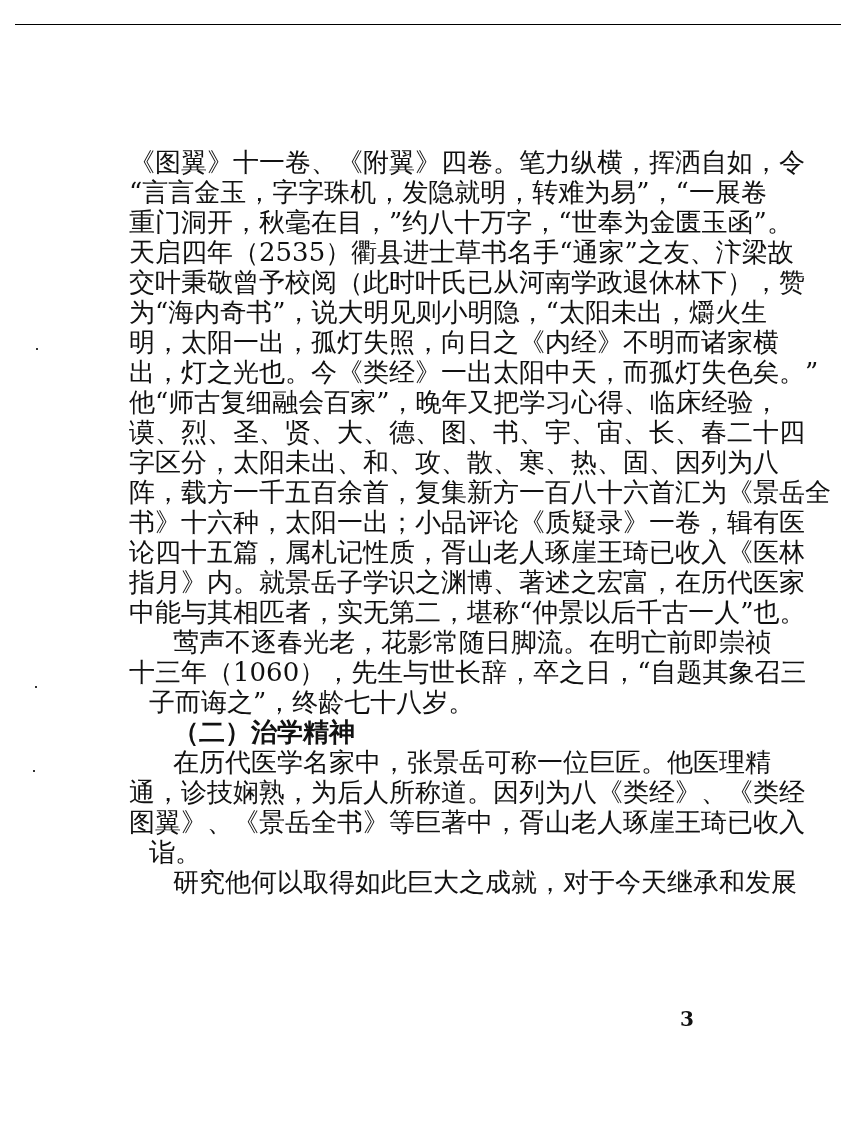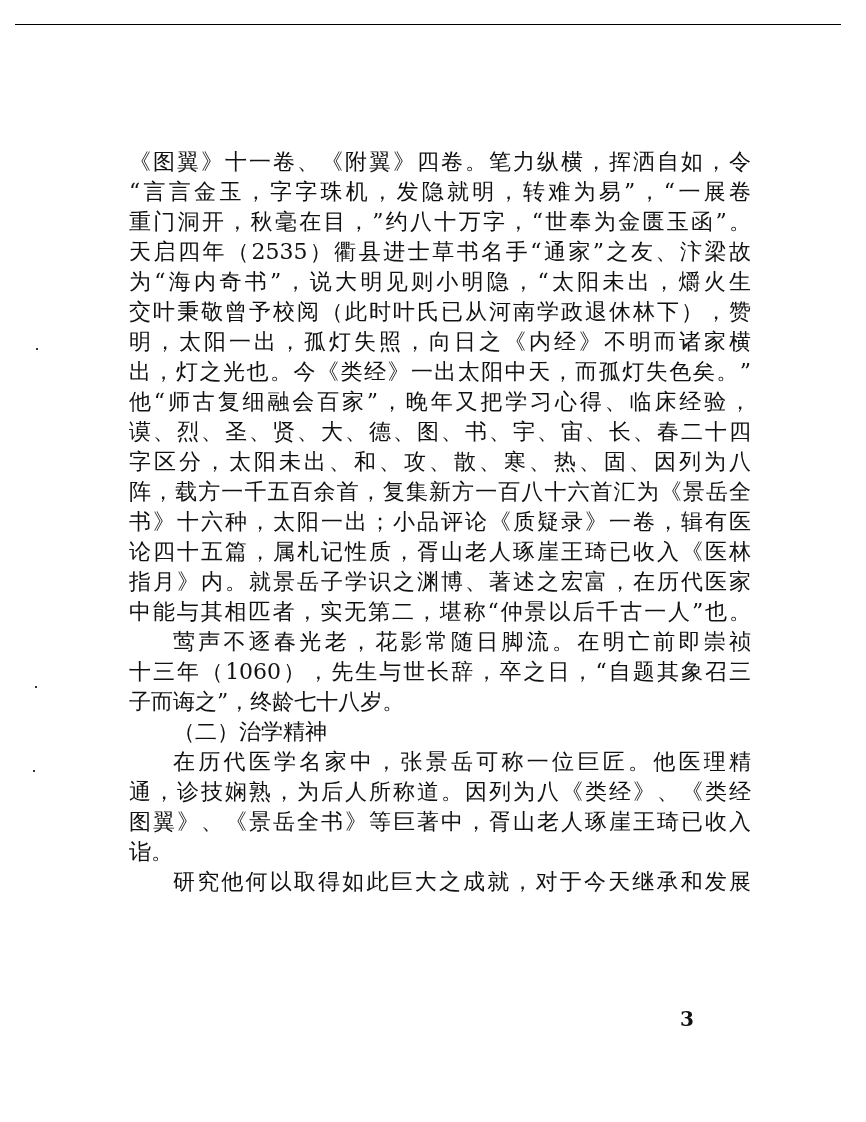--- a/index.html
+++ b/index.html
@@ -27,35 +27,36 @@
     .top-rule { width: 493px; }
     .page {
       position: absolute;
       left: 129px;
       top: 147px;
       width: 622px;
     }
     .line {
       height: 30px;
       line-height: 30px;
-      font-size: 22px;
+      font-size: 26px;
       white-space: nowrap;
       text-align: justify;
       text-align-last: justify;
       letter-spacing: 0px;
     }
     .line.last {
       text-align-last: left;
+      margin-left: 20px;
     }
     .line.indent {
       padding-left: 44px;
     }
     .line.heading {
       padding-left: 44px;
-      font-weight: normal;
+      font-weight: bold;
       text-align-last: left;
     }
     .page-number {
       position: absolute;
       left: 680px;
       top: 1007px;
       font-size: 20px;
       font-weight: bold;
       font-family: "DejaVu Serif", "Liberation Serif", serif;
     }
@@ -73,22 +74,22 @@
 
 <div class="margin-mark" style="left:36px;top:348px;"></div>
 <div class="margin-mark" style="left:35px;top:686px;"></div>
 <div class="margin-mark" style="left:33px;top:770px;"></div>
 
 <div class="page">
   <div class="line">《图翼》十一卷、《附翼》四卷。笔力纵横，挥洒自如，令</div>
   <div class="line">“言言金玉，字字珠机，发隐就明，转难为易”，“一展卷</div>
   <div class="line">重门洞开，秋毫在目，”约八十万字，“世奉为金匮玉函”。</div>
   <div class="line">天启四年（2535）衢县进士草书名手“通家”之友、汴梁故</div>
+  <div class="line">交叶秉敬曾予校阅（此时叶氏已从河南学政退休林下），赞</div>
   <div class="line">为“海内奇书”，说大明见则小明隐，“太阳未出，爝火生</div>
-  <div class="line">交叶秉敬曾予校阅（此时叶氏已从河南学政退休林下），赞</div>
   <div class="line">明，太阳一出，孤灯失照，向日之《内经》不明而诸家横</div>
   <div class="line">出，灯之光也。今《类经》一出太阳中天，而孤灯失色矣。”</div>
   <div class="line">他“师古复细融会百家”，晚年又把学习心得、临床经验，</div>
   <div class="line">谟、烈、圣、贤、大、德、图、书、宇、宙、长、春二十四</div>
   <div class="line">字区分，太阳未出、和、攻、散、寒、热、固、因列为八</div>
   <div class="line">阵，载方一千五百余首，复集新方一百八十六首汇为《景岳全</div>
   <div class="line">书》十六种，太阳一出；小品评论《质疑录》一卷，辑有医</div>
   <div class="line">论四十五篇，属札记性质，胥山老人琢崖王琦已收入《医林</div>
   <div class="line">指月》内。就景岳子学识之渊博、著述之宏富，在历代医家</div>
   <div class="line">中能与其相匹者，实无第二，堪称“仲景以后千古一人”也。</div>

